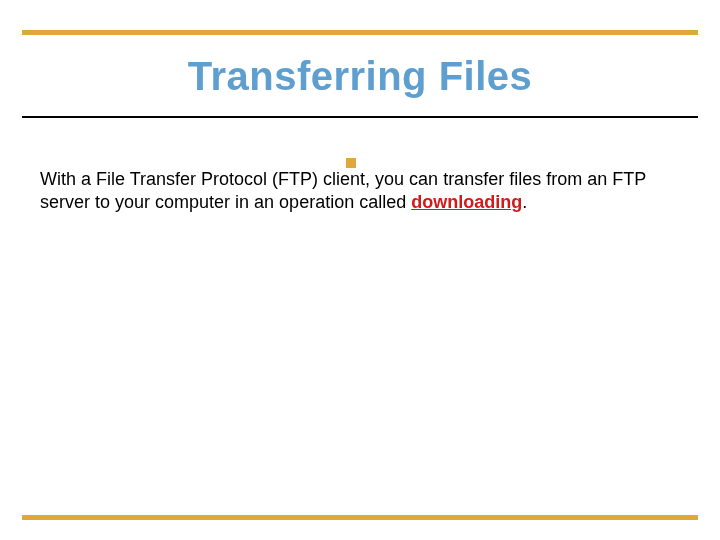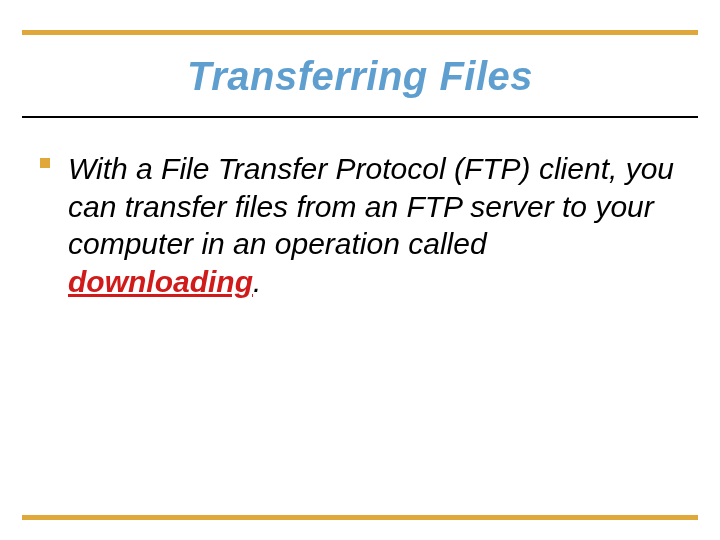--- a/index.html
+++ b/index.html
@@ -9,21 +9,20 @@
     height: 540px;
     background: #ffffff;
     font-family: Arial, Helvetica, sans-serif;
     overflow: hidden;
   }
   .slide {
     position: relative;
     width: 720px;
     height: 540px;
     box-sizing: border-box;
-    font-style: italic;
   }
   .rule-top {
     position: absolute;
     left: 22px;
     right: 22px;
     top: 30px;
     height: 5px;
     background: #e0a83a;
   }
   .rule-mid {
@@ -54,25 +53,26 @@
     letter-spacing: 0.5px;
   }
   .content {
     position: absolute;
     left: 40px;
     right: 40px;
     top: 150px;
   }
   .bullet {
     display: flex;
-    align-items: flex-start;
+    align-items: center;
     margin-bottom: 30px;
-    font-size: 30px;
+    font-size: 18px;
     line-height: 1.25;
     color: #000000;
+    flex-direction: column;
   }
   .bullet .marker {
     width: 10px;
     height: 10px;
     background: #e0a83a;
     margin-top: 8px;
     margin-right: 18px;
     flex-shrink: 0;
   }
   .bullet .text {

